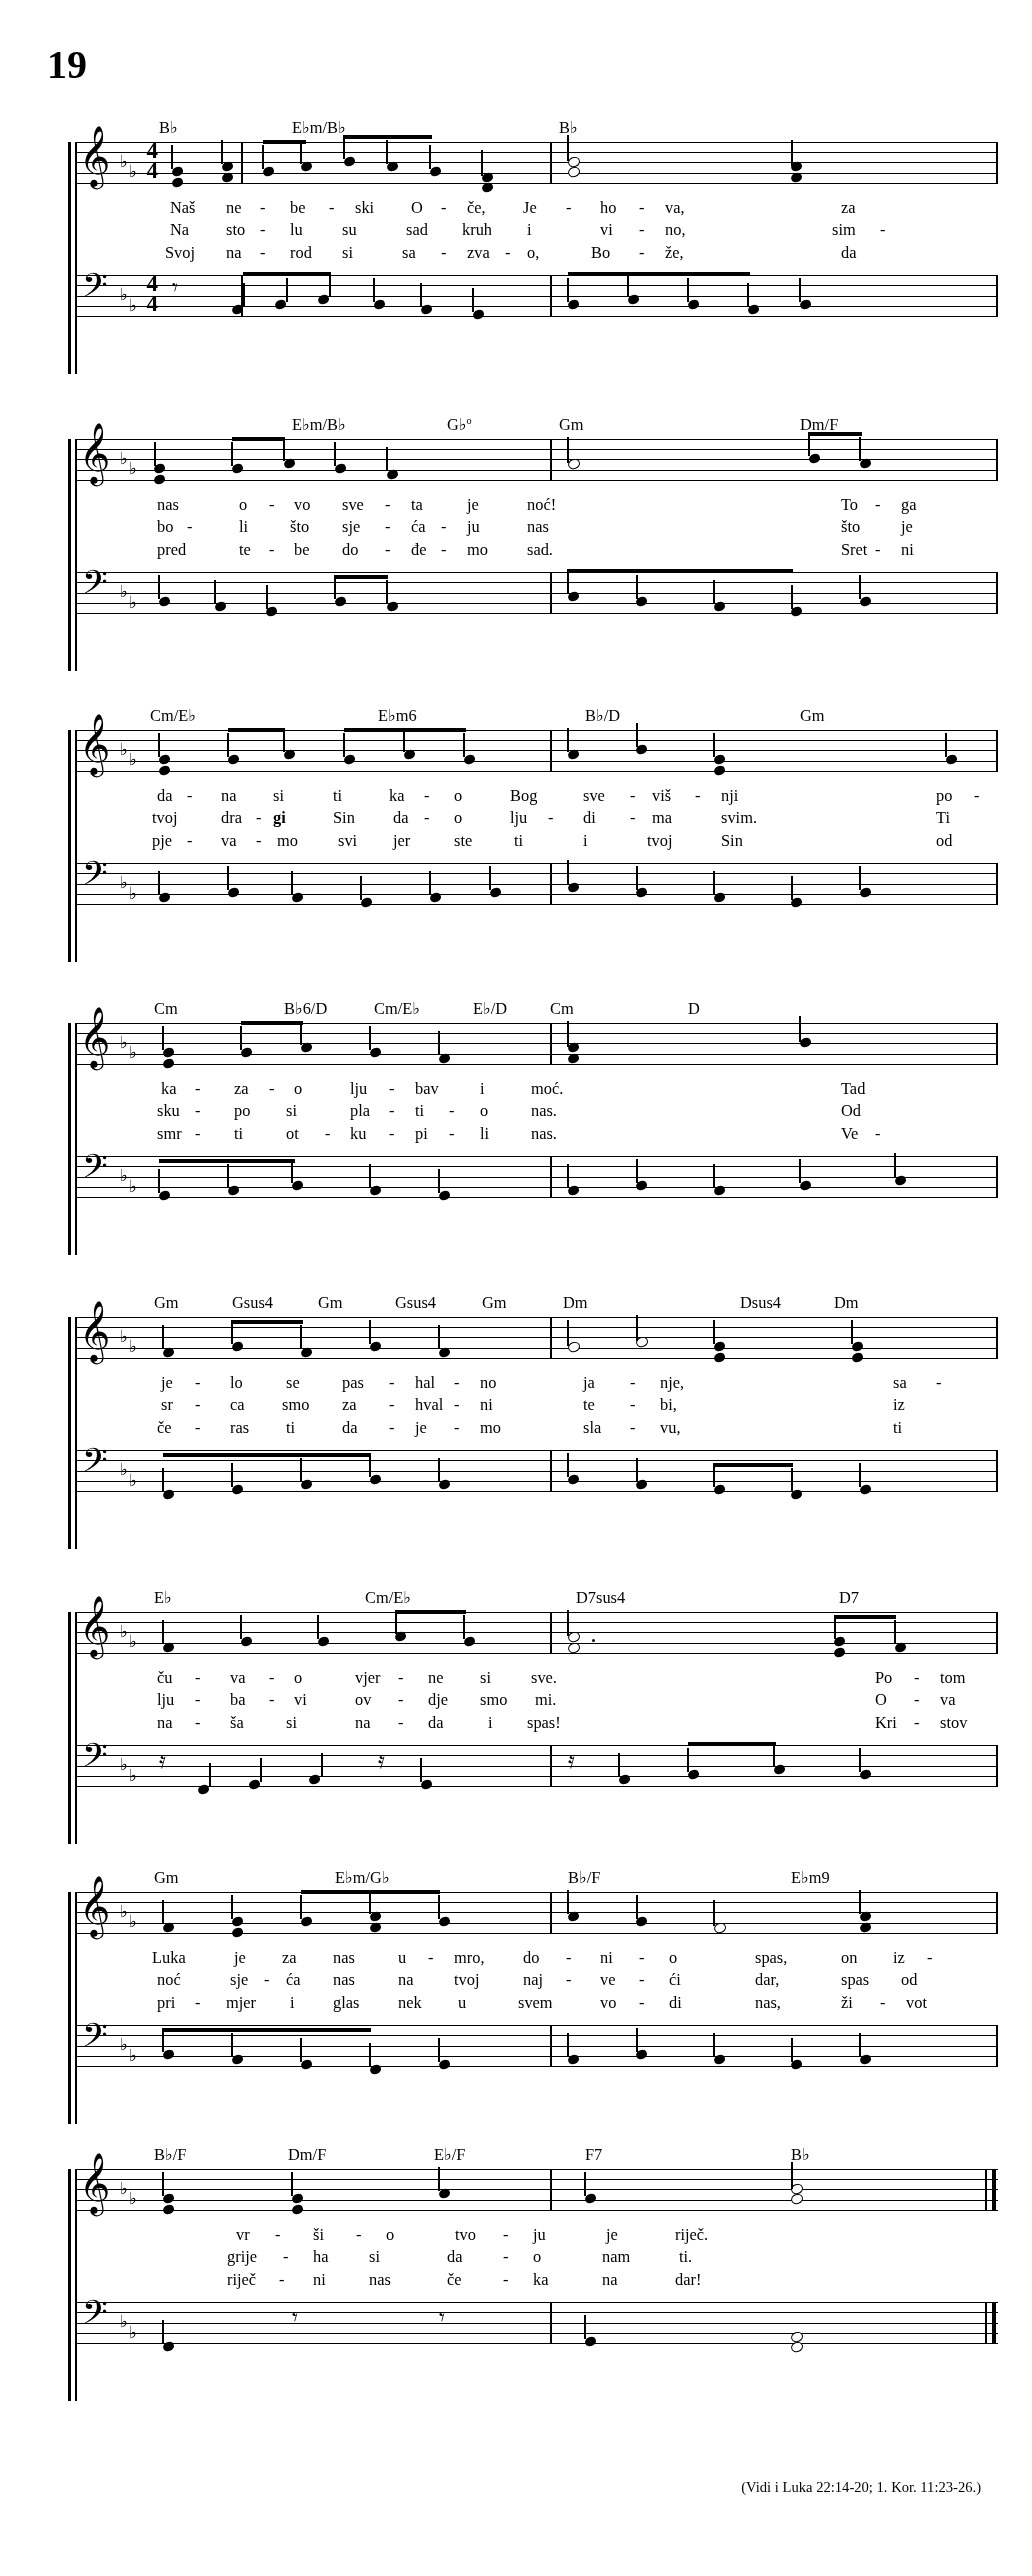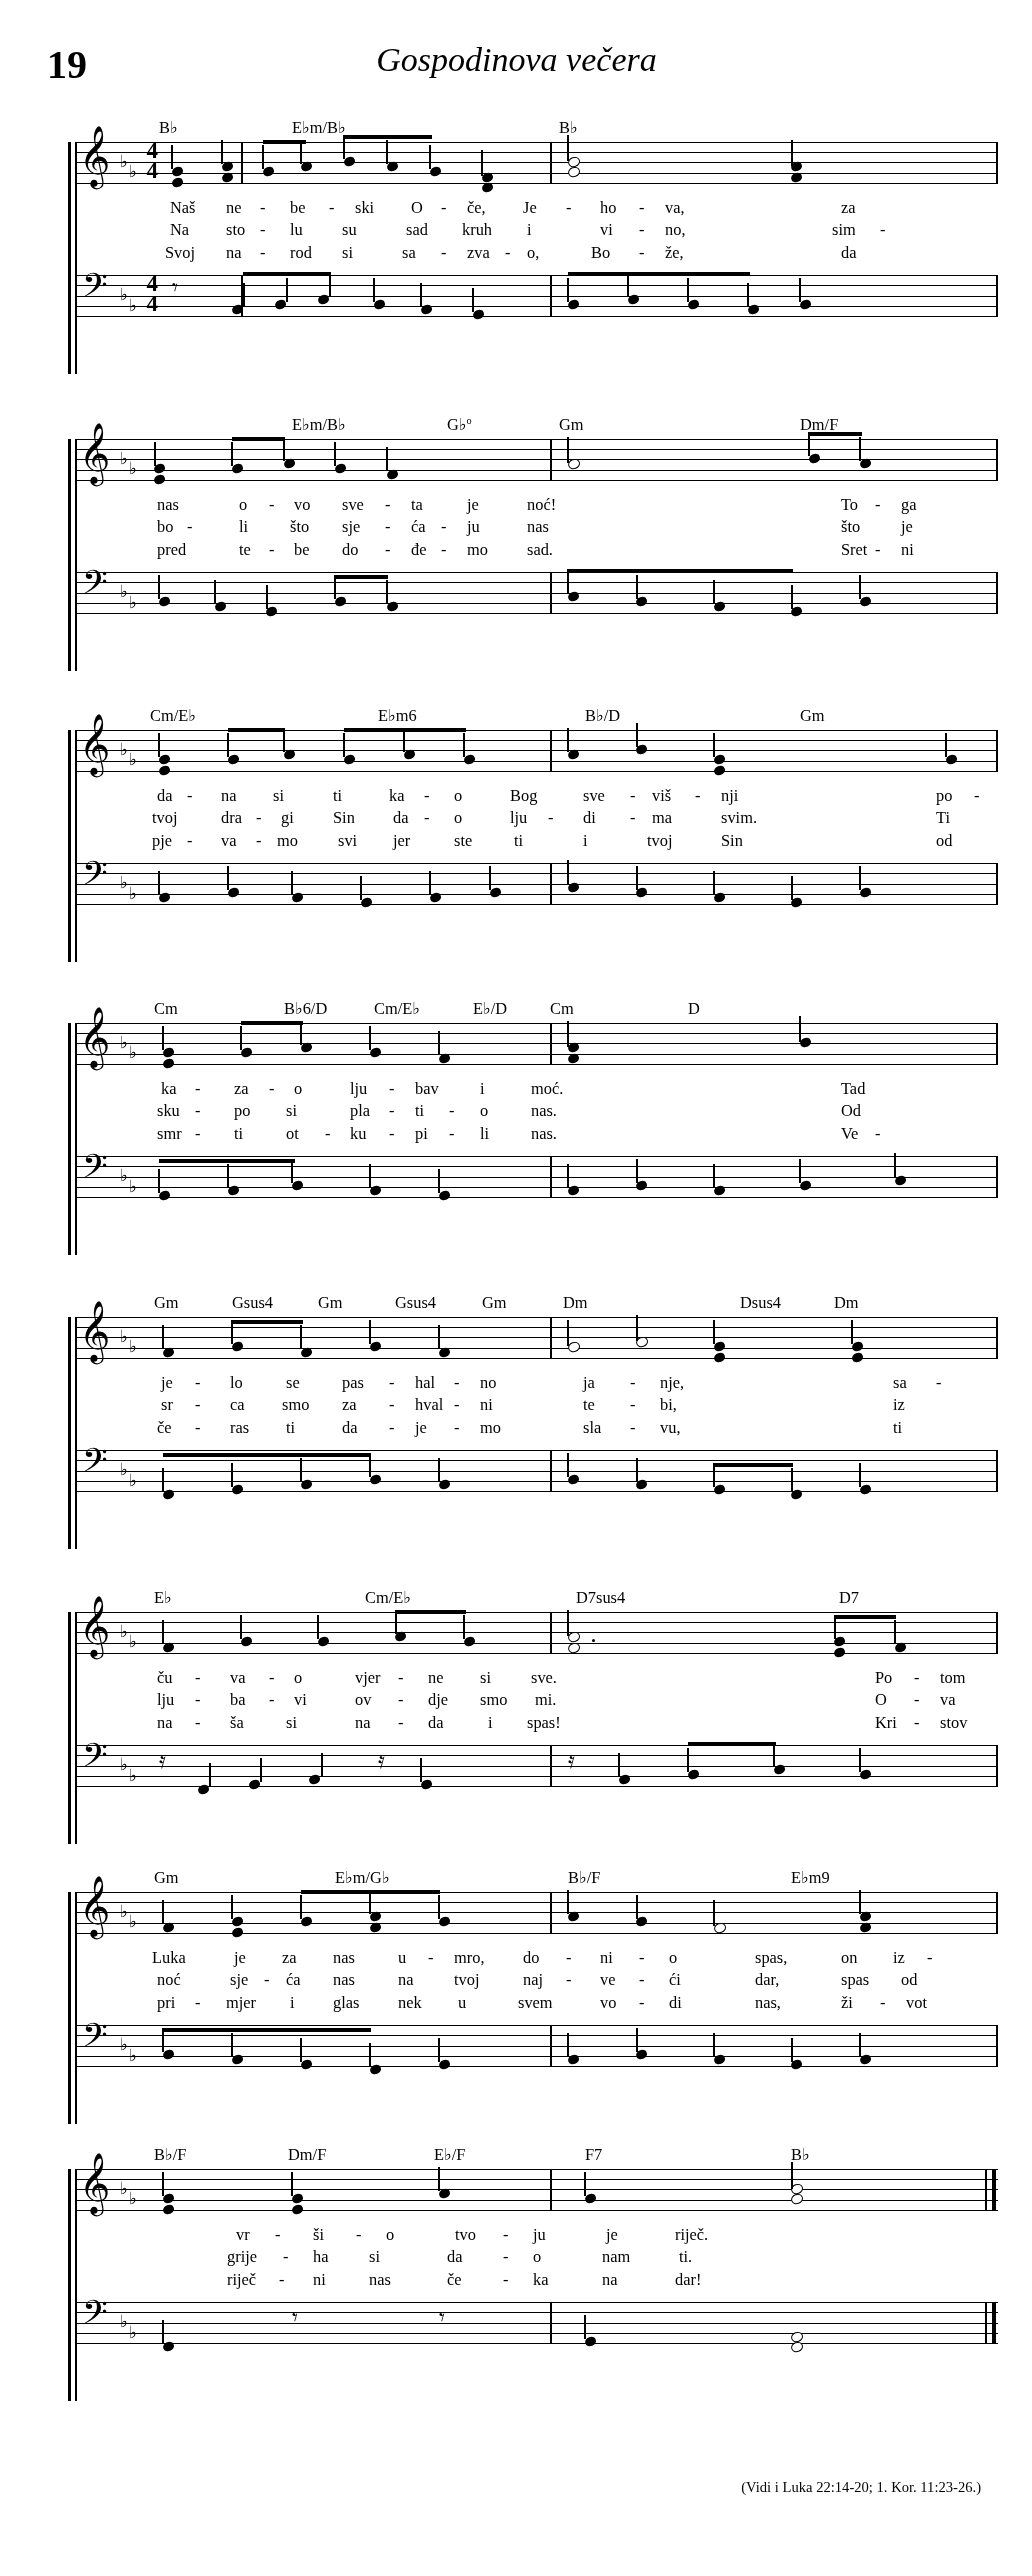--- a/index.html
+++ b/index.html
@@ -49,21 +49,20 @@
   .lyrics{position:absolute;left:41px;width:923px;}
   .lyrline{position:relative;height:22.4px;}
   .syl{position:absolute;font-size:16.4px;font-family:"Liberation Serif",serif;white-space:nowrap;}
 </style>
 </head>
 <body>
 
 <div class="page">
 
   <div class="hymn-number">19</div>
-  <div class="hymn-title">Gospodinova večera</div>
 
   <div class="system" style="top:133px;">
     <div class="sysbrace" style="top:8.6px;height:232px;"></div>
     <div class="syslinestart" style="top:8.6px;height:232px;"></div>
 
     <div class="staff" style="top:8.6px;">
       <div class="ln"></div>
         <div class="ln"></div>
         <div class="ln"></div>
         <div class="ln"></div>
@@ -386,21 +385,21 @@
         <span class="syl" style="left:577px;">viš</span>
         <span class="syl" style="left:620px;">-</span>
         <span class="syl" style="left:646px;">nji</span>
         <span class="syl" style="left:861px;">po</span>
         <span class="syl" style="left:899px;">-</span>
       </div>
       <div class="lyrline">
         <span class="syl" style="left:77px;">tvoj</span>
         <span class="syl" style="left:146px;">dra</span>
         <span class="syl" style="left:181px;">-</span>
-        <span class="syl" style="left:206px;">gi</span>
+        <span class="syl" style="left:198px;font-weight:bold;">gi</span>
         <span class="syl" style="left:258px;">Sin</span>
         <span class="syl" style="left:318px;">da</span>
         <span class="syl" style="left:349px;">-</span>
         <span class="syl" style="left:379px;">o</span>
         <span class="syl" style="left:435px;">lju</span>
         <span class="syl" style="left:473px;">-</span>
         <span class="syl" style="left:508px;">di</span>
         <span class="syl" style="left:555px;">-</span>
         <span class="syl" style="left:577px;">ma</span>
         <span class="syl" style="left:646px;">svim.</span>

